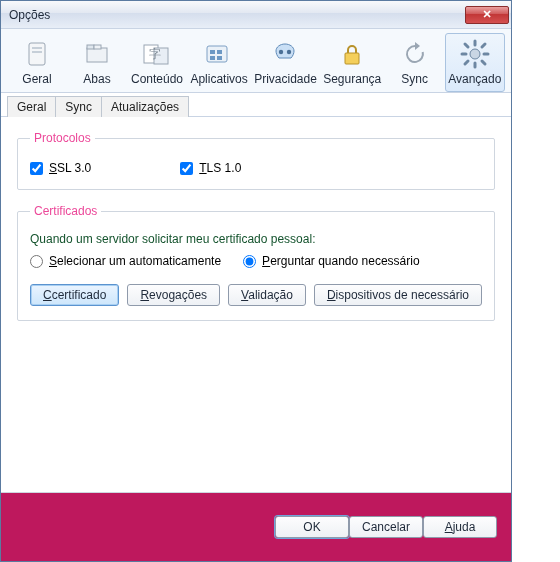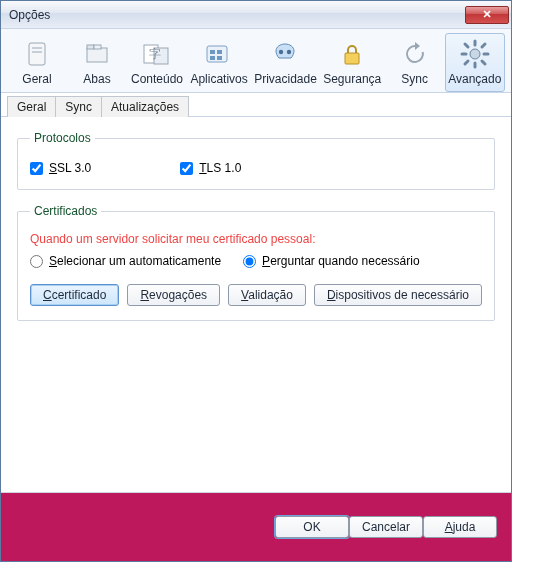--- a/index.html
+++ b/index.html
@@ -12,26 +12,26 @@
 .toolbar{display:flex;padding:4px 6px 0 6px;background:#f5f9fd;border-bottom:1px solid #c9d4e4}
 .tool-item{display:flex;flex-direction:column;align-items:center;padding:4px 6px 5px 6px;min-width:60px;cursor:pointer;border:1px solid transparent;border-radius:3px}
 .tool-item.selected{background:linear-gradient(#eef5fc,#dbeafb);border:1px solid #a9c3e0}
 .tool-icon{width:32px;height:32px;display:flex;align-items:center;justify-content:center;margin-bottom:2px}
 .tool-label{color:#1f2a3a;white-space:nowrap}
 .subtabs{display:flex;padding:2px 6px 0 6px;background:#fff;border-bottom:1px solid #c9d4e4;position:relative}
 .subtab{padding:3px 9px;border:1px solid #bfc7d1;border-bottom:none;background:#f2f2f2;margin-right:-1px;position:relative;top:1px;cursor:pointer;color:#222}
 .subtab.active{background:#fff;border-bottom:1px solid #fff;z-index:2}
 .content{flex:1;padding:14px 16px;overflow:auto}
 fieldset{border:1px solid #cfd6df;border-radius:2px;padding:10px 12px 14px 12px;margin-bottom:14px}
-legend{padding:0 4px;color:#14532d}
+legend{padding:0 4px;color:#ec4899}
 .chk-row{display:flex;gap:89px;margin-top:6px}
 .chk{display:flex;align-items:center;gap:6px;cursor:pointer}
 .chk input{width:13px;height:13px}
 .u{text-decoration:underline}
-.prompt-text{margin:4px 0 8px 0;color:#ef4444}
+.prompt-text{margin:4px 0 8px 0;color:#14532d}
 .radio-row{display:flex;gap:22px;align-items:center;margin-bottom:16px}
 .radio{display:flex;align-items:center;gap:6px;cursor:pointer}
 .btn-row{display:flex;gap:8px}
 .btn{padding:3px 12px;border:1px solid #8f9aab;border-radius:3px;background:linear-gradient(#fdfdfe,#eef1f5);cursor:pointer;color:#1f2a3a;min-width:60px;text-align:center}
 .btn.focus{border:1px solid #5b93cf;background:linear-gradient(#eaf4ff,#cde6fb);box-shadow:0 0 0 1px #a7cff2 inset}
 .footer{border-top:1px solid #cfd6df;padding:23px 14px;display:flex;justify-content:flex-end;background:#be185d}
 .footer .btn{min-width:74px}
 .footer .btn.default{box-shadow:0 0 0 1px #6fa4da}
 </style>
 </head>

